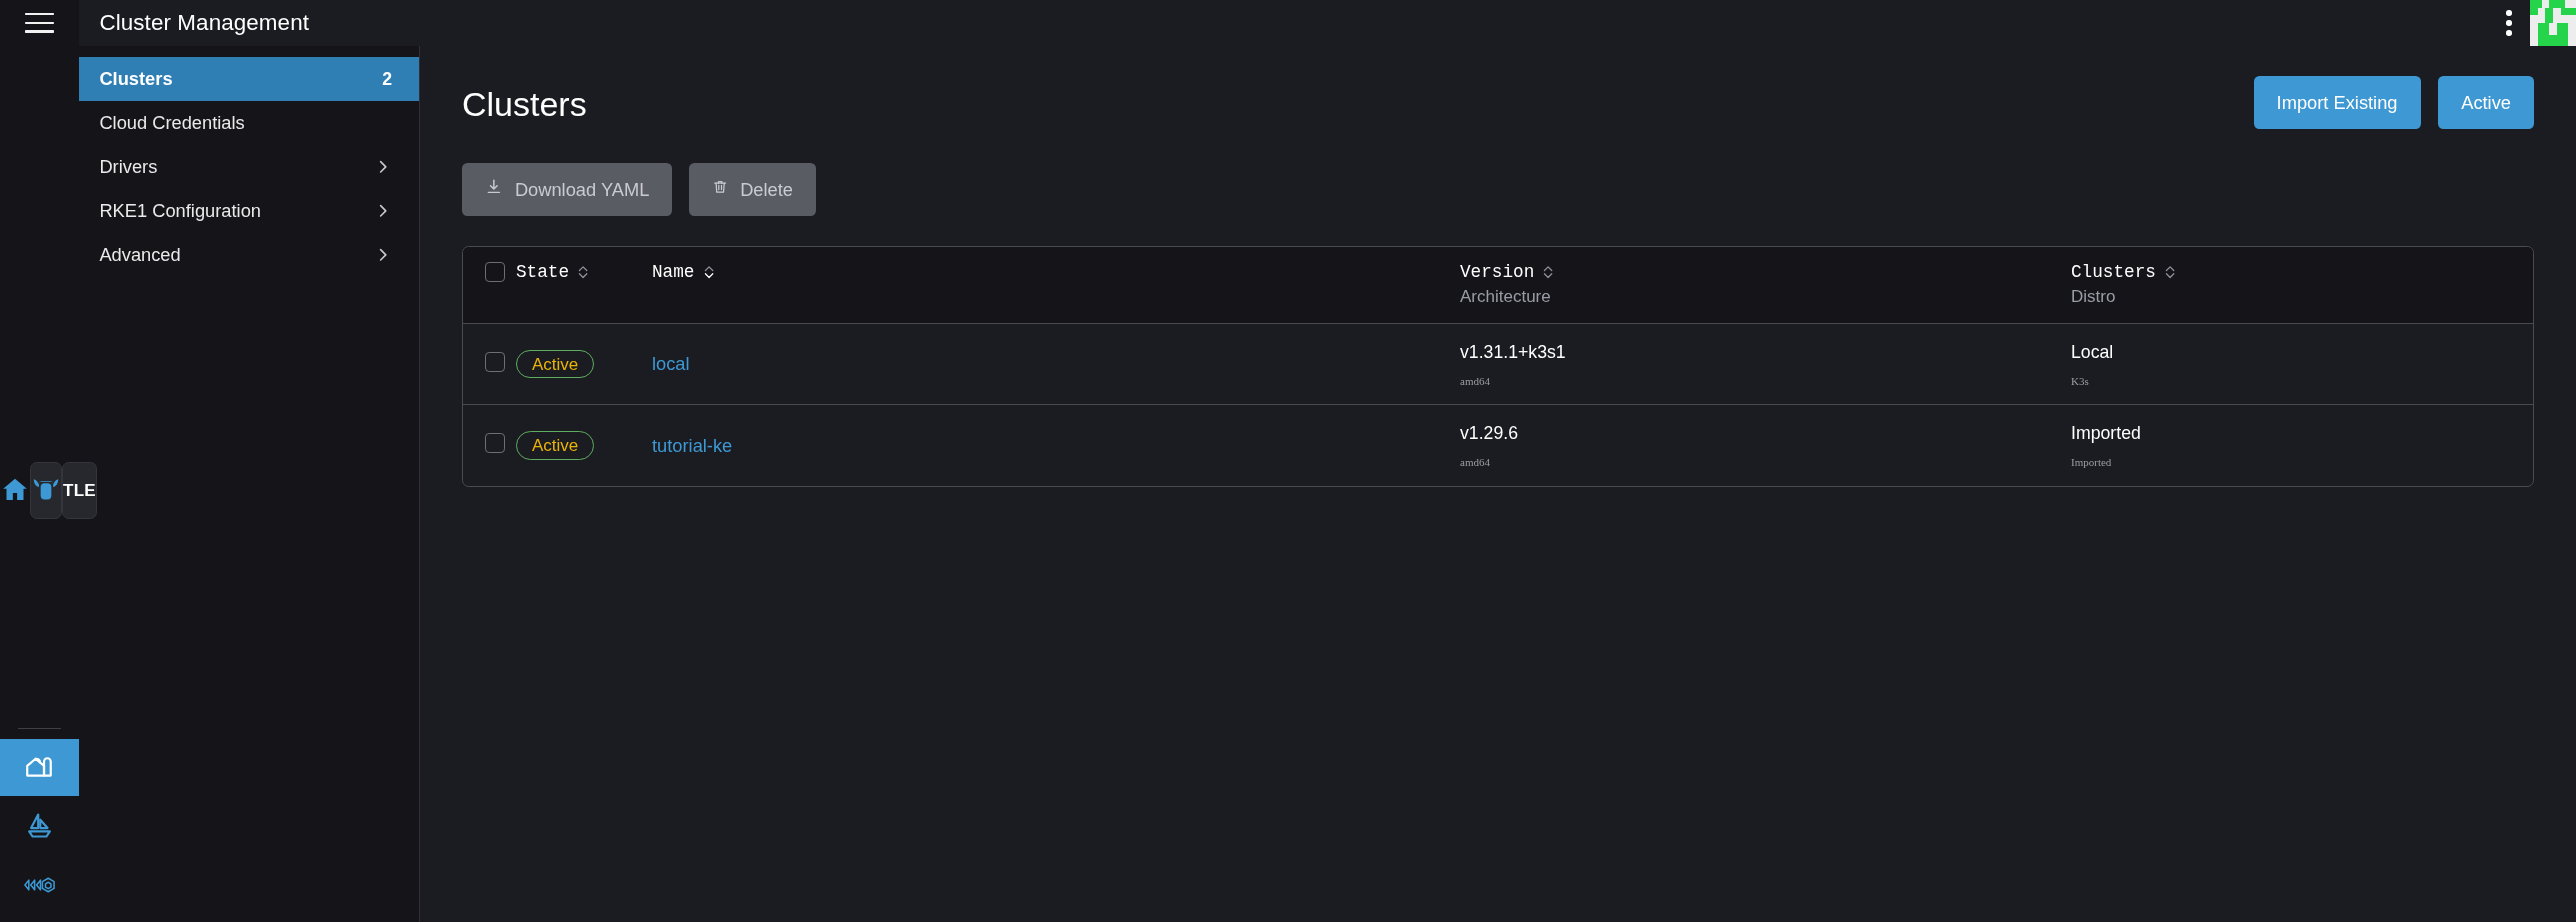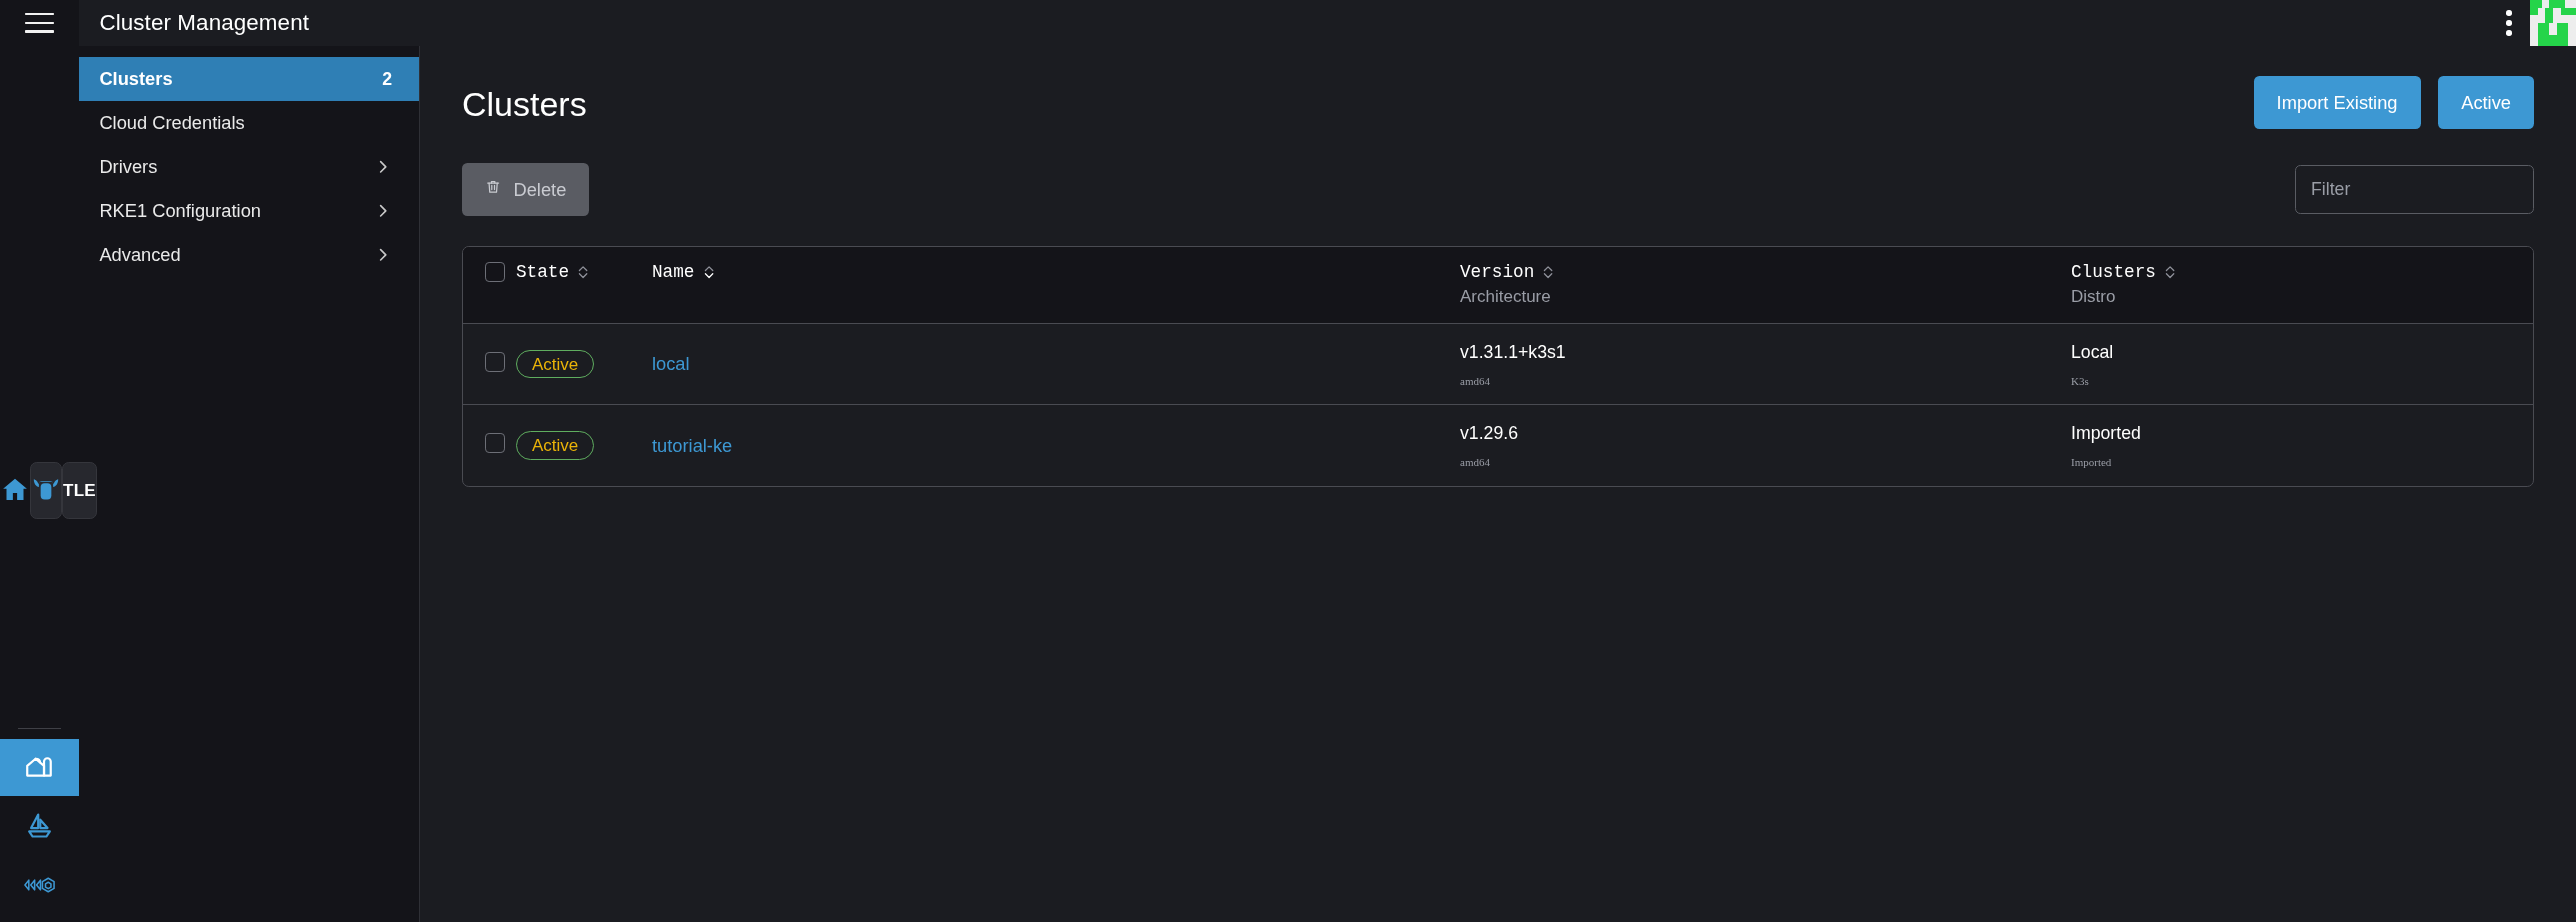--- a/index.html
+++ b/index.html
@@ -295,36 +295,43 @@
       <div class="page-head">
         <div class="page-title">Clusters</div>
         <div class="head-actions">
           <button class="btn-primary">Import Existing</button>
           <button class="btn-primary">Active</button>
         </div>
       </div>
 
       <div class="toolbar">
 
+        <button class="btn-bulk">
+          <span>
+            <svg width="17.7" height="17.7" viewBox="0 0 24 24" fill="none" stroke="#c9cbd1" stroke-width="2" stroke-linecap="round" stroke-linejoin="round">
+              <path d="M12 3v11"></path>
+                <path d="M7.5 10.5L12 15l4.5-4.5"></path>
+                <path d="M4.5 19.5h15"></path>
+            </svg>
+          </span>
+          <span>Download YAML</span>
+        </button>
 
         <button class="btn-bulk">
           <span>
             <svg width="16.3" height="17.7" viewBox="0 0 24 24" fill="none" stroke="#c9cbd1" stroke-width="1.8" stroke-linecap="round" stroke-linejoin="round">
               <path d="M4 6.5h16"></path>
                 <path d="M9.5 6.5V4.2h5V6.5"></path>
               <path d="M6 6.5l1 13.3h10l1-13.3"></path>
               <path d="M10 10v6M14 10v6"></path>
             </svg>
           </span>
           <span>Delete</span>
         </button>
 
-        <div class="filter-wrap">
-          <input class="filter-input" type="text" placeholder="Filter" style="">
-        </div>
       </div>
 
       <div class="table-card">
         <table>
           <thead>
             <tr>
               <th class="col-check">
                 <span class="checkbox"></span>
               </th>
 

